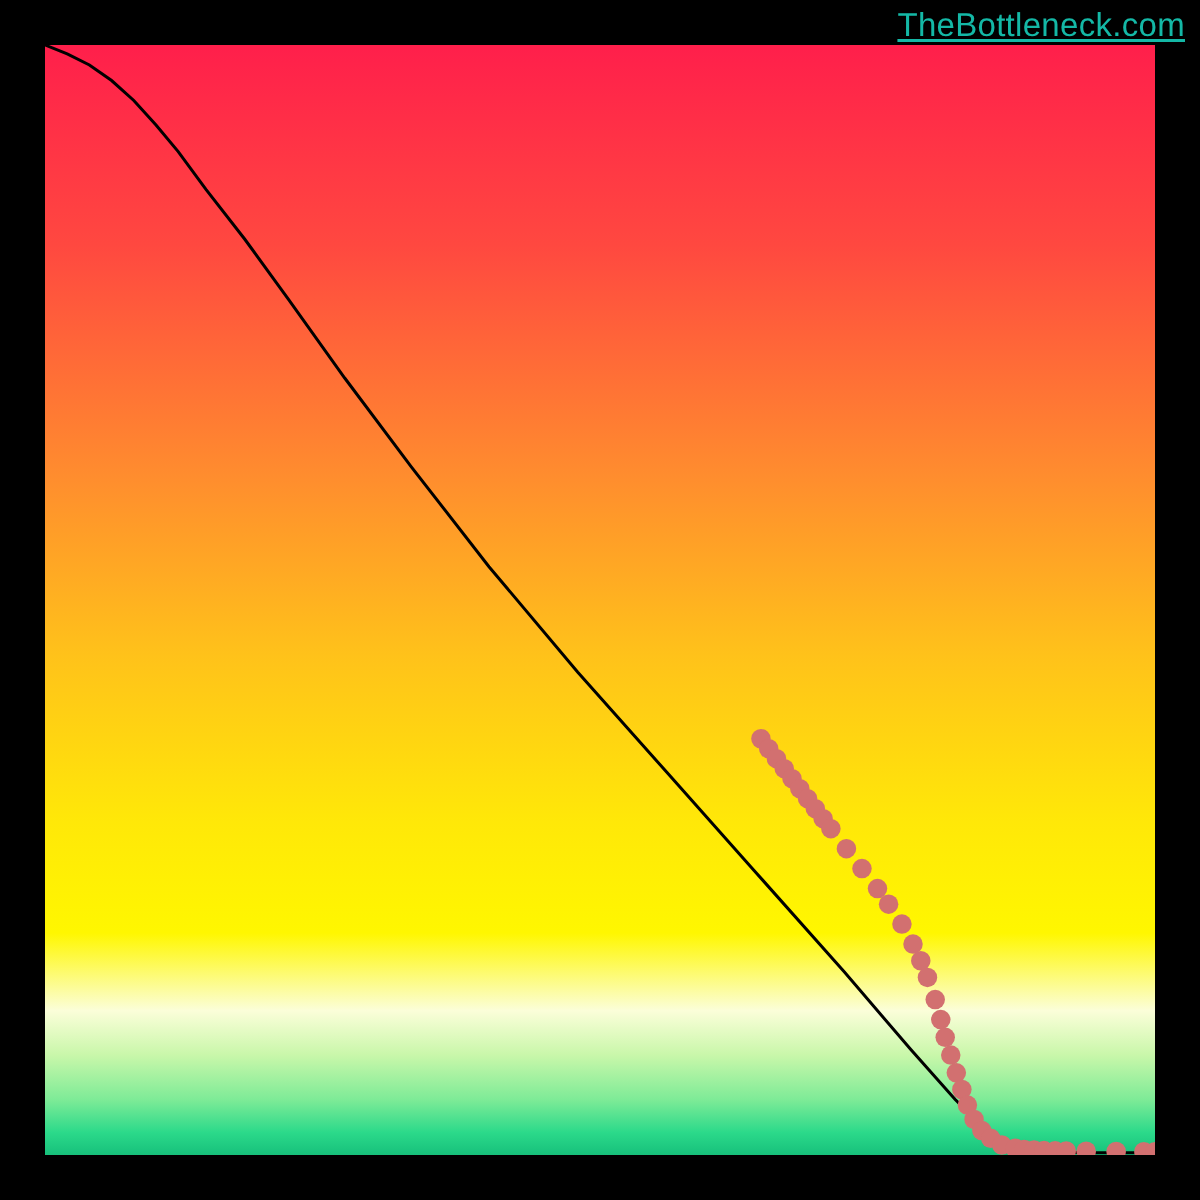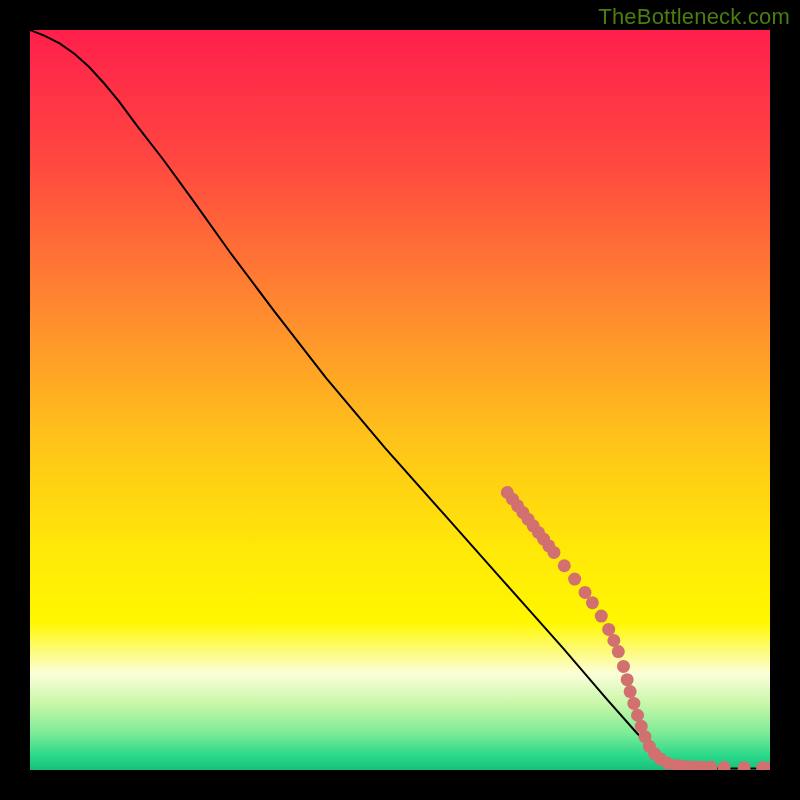--- a/index.html
+++ b/index.html
@@ -14,25 +14,26 @@
   .stage {
     position: relative;
     width: 800px;
     height: 800px;
     background: #000;
   }
   .watermark {
     position: absolute;
     top: 4px;
     right: 10px;
-    color: #4d7c0f;
+    color: #14b8a6;
     font-size: 22px;
     letter-spacing: 0.2px;
     font-weight: 400;
     z-index: 5;
+    text-decoration: underline;
   }
   .plot-area {
     position: absolute;
     left: 30px;
     top: 30px;
     width: 740px;
     height: 740px;
     overflow: visible;
   }
   .plot-area svg {

